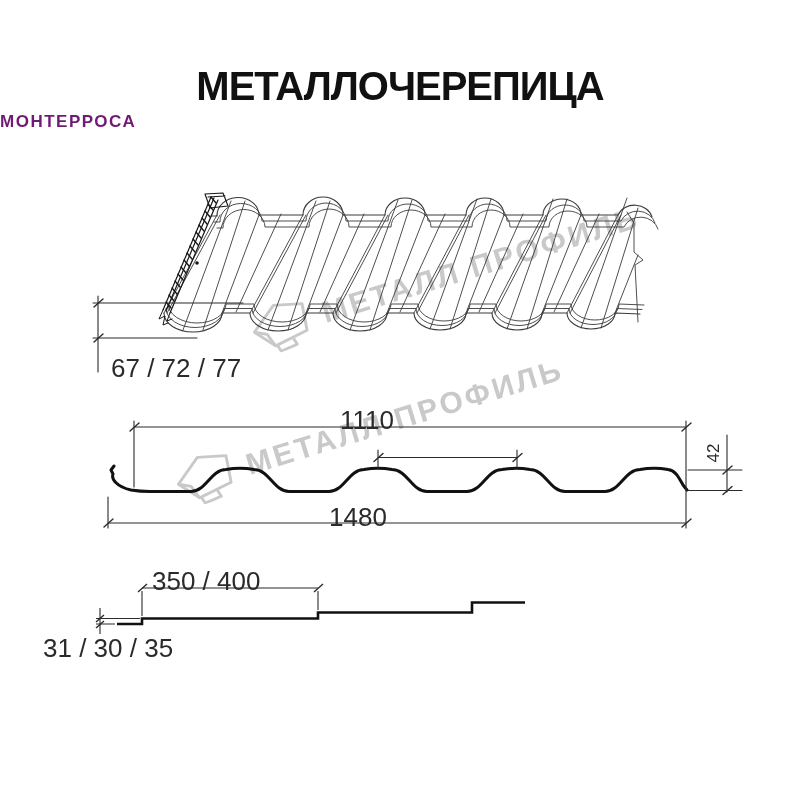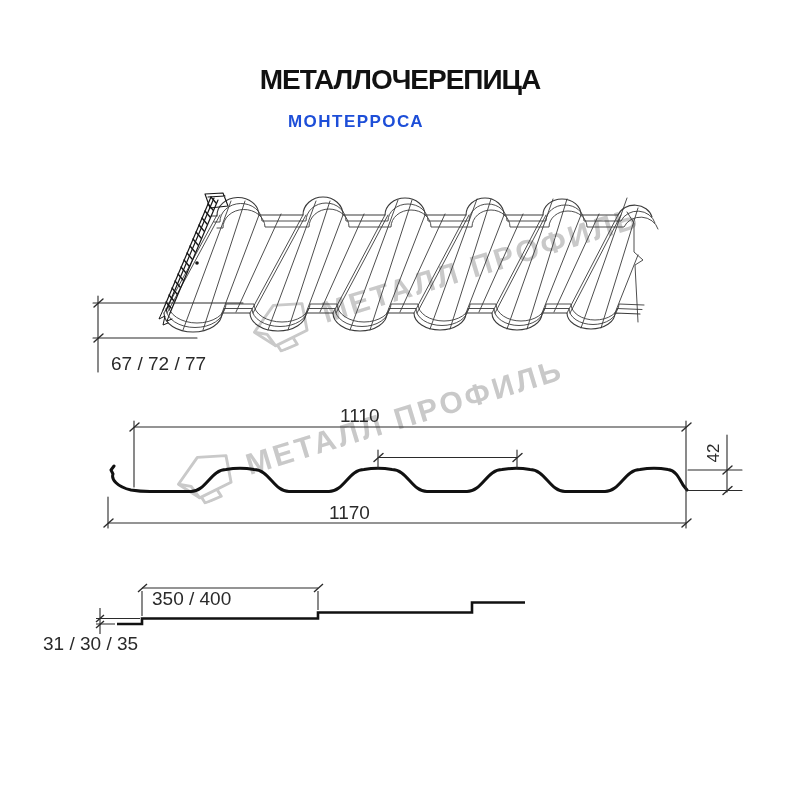--- a/index.html
+++ b/index.html
@@ -4,29 +4,29 @@
 <style>
   html,body{margin:0;padding:0;background:#fff;}
   .canvas{
     position:relative;width:800px;height:800px;background:#fff;overflow:hidden;
     font-family:"Liberation Sans","DejaVu Sans",sans-serif;color:#222;
   }
   .layer{position:absolute;left:0;top:0;width:800px;height:800px;}
   
   .title{
     position:absolute;left:0;top:64px;width:800px;text-align:center;
-    font-size:28px;font-weight:700;letter-spacing:-1px;color:#111;
+    font-size:40px;font-weight:700;letter-spacing:-1px;color:#111;
   }
   .subtitle{
-    position:absolute;left:0;top:112px;width:712px;text-align:center;
-    font-size:17px;font-weight:600;letter-spacing:1.5px;color:#1d4ed8;
+    position:absolute;left:0;top:112px;width:712px;
+    font-size:17px;font-weight:600;letter-spacing:1.5px;color:#701a75;
   }
   
   .dim{
-    position:absolute;font-size:19px;color:#2a2a2a;white-space:nowrap;
+    position:absolute;font-size:26px;color:#2a2a2a;white-space:nowrap;
   }
   .dim.center{width:140px;text-align:left;}
   .rot{transform:rotate(-90deg);transform-origin:center center;font-size:17px;}
   
   .wm{
     position:absolute;display:flex;align-items:center;gap:12px;
     transform:rotate(-17deg);transform-origin:left center;
     color:#c9c9c9;font-weight:700;font-size:30px;letter-spacing:3px;white-space:nowrap;
   }
   .wm svg{flex:0 0 auto;}
@@ -150,18 +150,18 @@
   <div class="title">МЕТАЛЛОЧЕРЕПИЦА</div>
   <div class="subtitle">МОНТЕРРОСА</div>
 
   <div class="dim" style="left:111px;top:353px;">67 / 72 / 77</div>
 
   <div class="dim center" style="left:340px;top:405px;">1110</div>
 
 
   <div class="dim rot" style="left:696px;top:443px;width:36px;text-align:center;">42</div>
 
-  <div class="dim center" style="left:329px;top:502px;">1170</div>
+  <div class="dim center" style="left:329px;top:502px;">1480</div>
 
-  <div class="dim center" style="left:152px;top:566px;margin-top:22px;">350 / 400</div>
+  <div class="dim center" style="left:152px;top:566px;">350 / 400</div>
 
   <div class="dim" style="left:43px;top:633px;">31 / 30 / 35</div>
 </div>
 
 </body></html>

